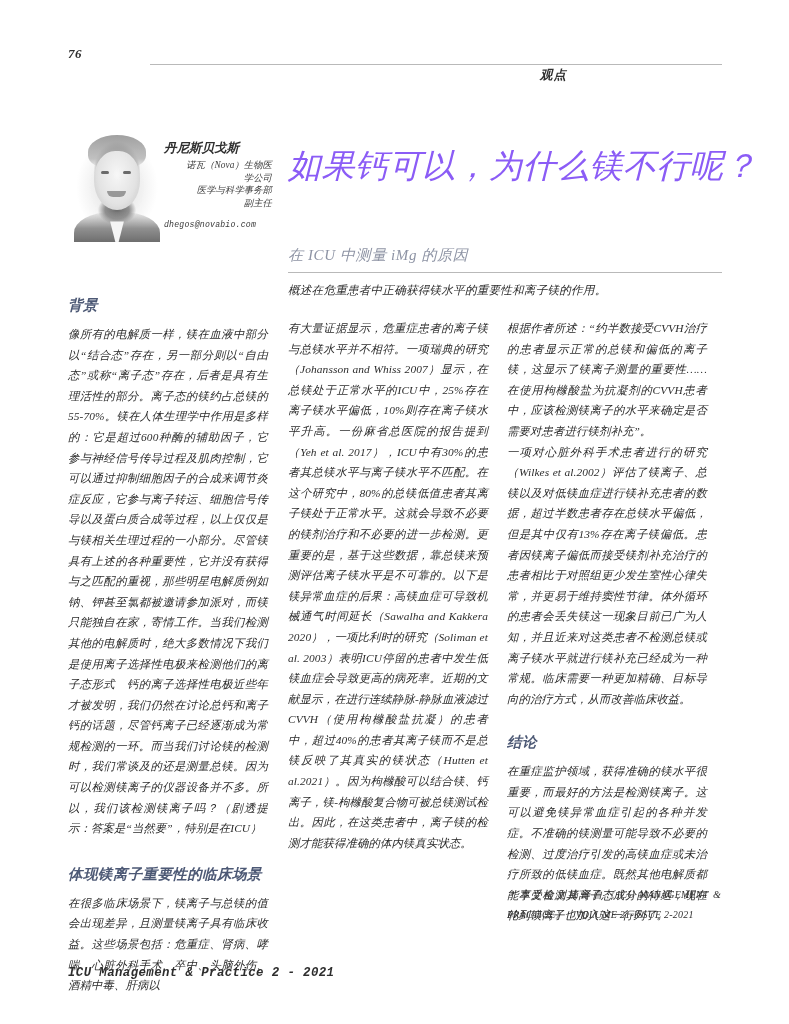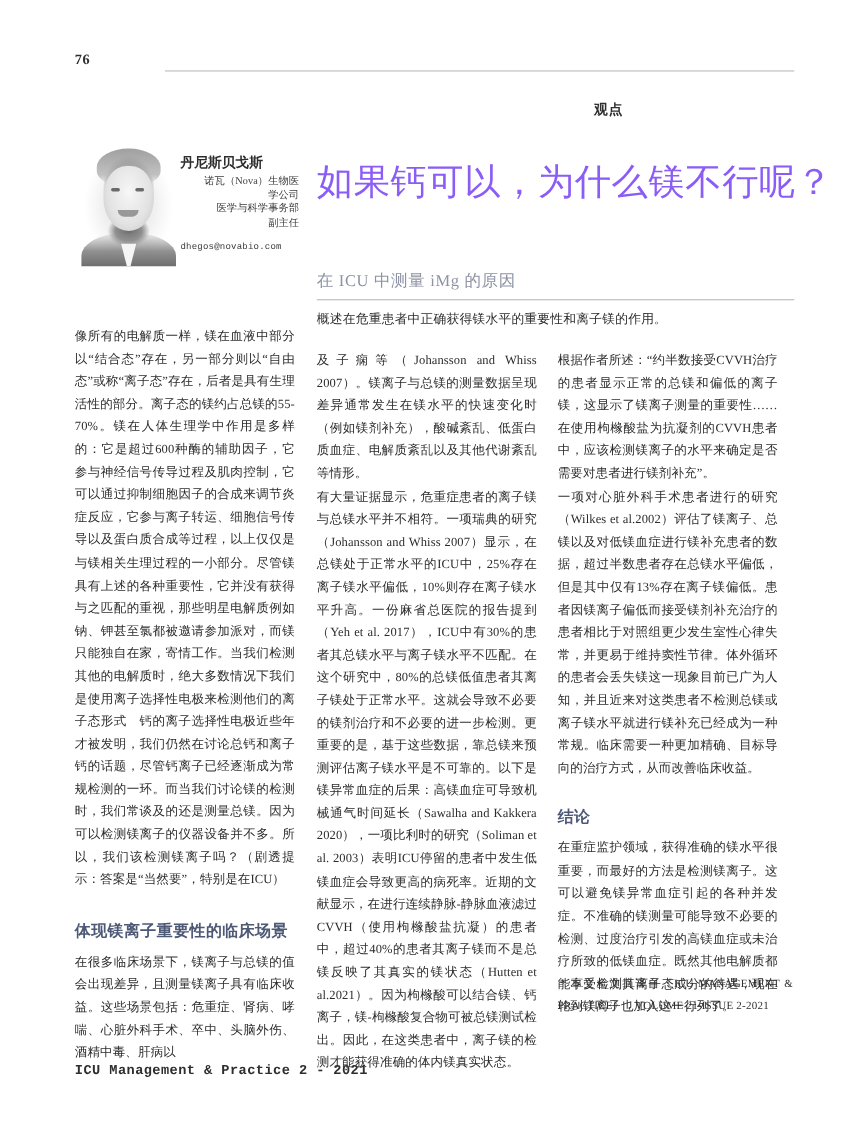--- a/index.html
+++ b/index.html
@@ -14,20 +14,21 @@
     font-family: "Liberation Serif", "DejaVu Serif", serif;
     color: #2b2b2b;
     overflow: hidden;
   }
 
   .page {
     position: absolute;
     inset: 0;
     width: 635px;
     height: 1024px;
+    font-style: italic;
   }
 
   
   .folio {
     position: absolute;
     left: 68px;
     top: 46px;
     font-family: "Liberation Serif", serif;
     font-size: 13px;
     font-weight: bold;
@@ -38,21 +39,21 @@
     position: absolute;
     left: 150px;
     top: 64px;
     width: 572px;
     height: 1px;
     background: #b9b9b9;
   }
   .header-section {
     position: absolute;
     right: 68px;
-    top: 92px;
+    top: 67px;
     font-family: "Liberation Serif", serif;
     font-size: 12.5px;
     font-weight: bold;
     color: #2f2f2f;
     letter-spacing: 1px;
   }
 
   
   .author-photo {
     position: absolute;
@@ -280,27 +281,27 @@
     <div class="author-line">医学与科学事务部</div>
     <div class="author-line">副主任</div>
     <div class="author-email">dhegos@novabio.com</div>
   </div>
 
   <h1 class="title">如果钙可以，为什么镁不行呢？</h1>
   <div class="subtitle">在 ICU 中测量 iMg 的原因</div>
   <div class="lead">概述在危重患者中正确获得镁水平的重要性和离子镁的作用。</div>
 
   <div class="col col1">
+    <h2>背景</h2>
     <p>像所有的电解质一样，镁在血液中部分以“结合态”存在，另一部分则以“自由态”或称“离子态”存在，后者是具有生理活性的部分。离子态的镁约占总镁的55-70%。镁在人体生理学中作用是多样的：它是超过600种酶的辅助因子，它参与神经信号传导过程及肌肉控制，它可以通过抑制细胞因子的合成来调节炎症反应，它参与离子转运、细胞信号传导以及蛋白质合成等过程，以上仅仅是与镁相关生理过程的一小部分。尽管镁具有上述的各种重要性，它并没有获得与之匹配的重视，那些明星电解质例如钠、钾甚至氯都被邀请参加派对，而镁只能独自在家，寄情工作。当我们检测其他的电解质时，绝大多数情况下我们是使用离子选择性电极来检测他们的离子态形式　钙的离子选择性电极近些年才被发明，我们仍然在讨论总钙和离子钙的话题，尽管钙离子已经逐渐成为常规检测的一环。而当我们讨论镁的检测时，我们常谈及的还是测量总镁。因为可以检测镁离子的仪器设备并不多。所以，我们该检测镁离子吗？（剧透提示：答案是“当然要”，特别是在ICU）</p>
     <h2 class="spaced">体现镁离子重要性的临床场景</h2>
     <p>在很多临床场景下，镁离子与总镁的值会出现差异，且测量镁离子具有临床收益。这些场景包括：危重症、肾病、哮喘、心脏外科手术、卒中、头脑外伤、酒精中毒、肝病以</p>
   </div>
 
   <div class="col col2">
-    <p>及子痫等（Johansson and Whiss 2007）。镁离子与总镁的测量数据呈现差异通常发生在镁水平的快速变化时（例如镁剂补充），酸碱紊乱、低蛋白质血症、电解质紊乱以及其他代谢紊乱等情形。</p>
     <p>有大量证据显示，危重症患者的离子镁与总镁水平并不相符。一项瑞典的研究（Johansson and Whiss 2007）显示，在总镁处于正常水平的ICU中，25%存在离子镁水平偏低，10%则存在离子镁水平升高。一份麻省总医院的报告提到（Yeh et al. 2017），ICU中有30%的患者其总镁水平与离子镁水平不匹配。在这个研究中，80%的总镁低值患者其离子镁处于正常水平。这就会导致不必要的镁剂治疗和不必要的进一步检测。更重要的是，基于这些数据，靠总镁来预测评估离子镁水平是不可靠的。以下是镁异常血症的后果：高镁血症可导致机械通气时间延长（Sawalha and Kakkera 2020），一项比利时的研究（Soliman et al. 2003）表明ICU停留的患者中发生低镁血症会导致更高的病死率。近期的文献显示，在进行连续静脉-静脉血液滤过CVVH（使用枸橼酸盐抗凝）的患者中，超过40%的患者其离子镁而不是总镁反映了其真实的镁状态（Hutten et al.2021）。因为枸橼酸可以结合镁、钙离子，镁-枸橼酸复合物可被总镁测试检出。因此，在这类患者中，离子镁的检测才能获得准确的体内镁真实状态。</p>
   </div>
 
   <div class="col col3">
     <p>根据作者所述：“约半数接受CVVH治疗的患者显示正常的总镁和偏低的离子镁，这显示了镁离子测量的重要性……在使用枸橼酸盐为抗凝剂的CVVH患者中，应该检测镁离子的水平来确定是否需要对患者进行镁剂补充”。</p>
     <p>一项对心脏外科手术患者进行的研究（Wilkes et al.2002）评估了镁离子、总镁以及对低镁血症进行镁补充患者的数据，超过半数患者存在总镁水平偏低，但是其中仅有13%存在离子镁偏低。患者因镁离子偏低而接受镁剂补充治疗的患者相比于对照组更少发生室性心律失常，并更易于维持窦性节律。体外循环的患者会丢失镁这一现象目前已广为人知，并且近来对这类患者不检测总镁或离子镁水平就进行镁补充已经成为一种常规。临床需要一种更加精确、目标导向的治疗方式，从而改善临床收益。</p>
     <h2 class="conclusion-head">结论</h2>
     <p>在重症监护领域，获得准确的镁水平很重要，而最好的方法是检测镁离子。这可以避免镁异常血症引起的各种并发症。不准确的镁测量可能导致不必要的检测、过度治疗引发的高镁血症或未治疗所致的低镁血症。既然其他电解质都能享受检测其离子态成分的待遇，现在轮到镁离子也加入这一行列了。</p>
   </div>
 

